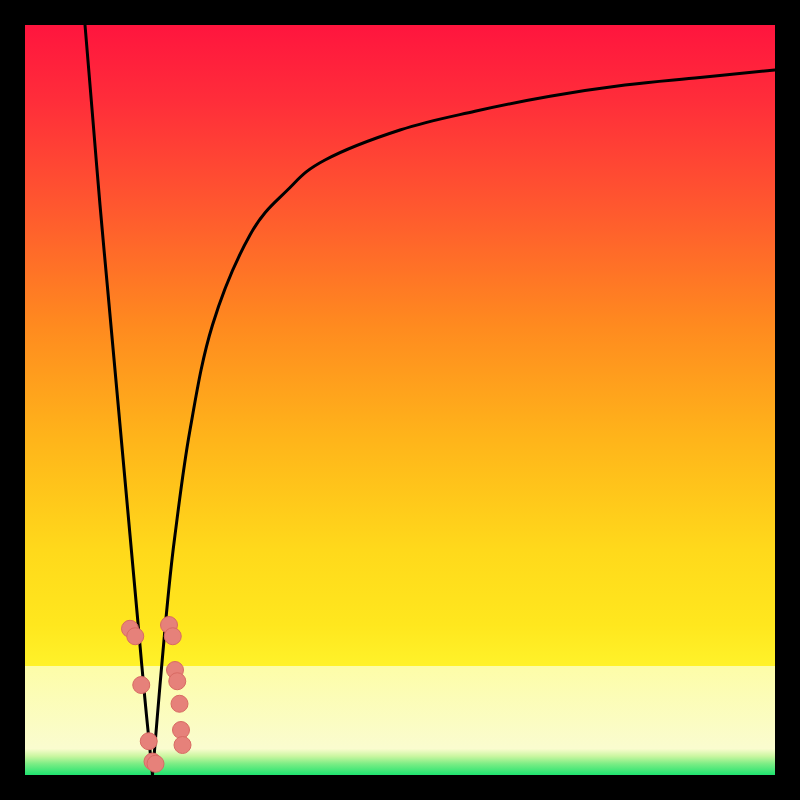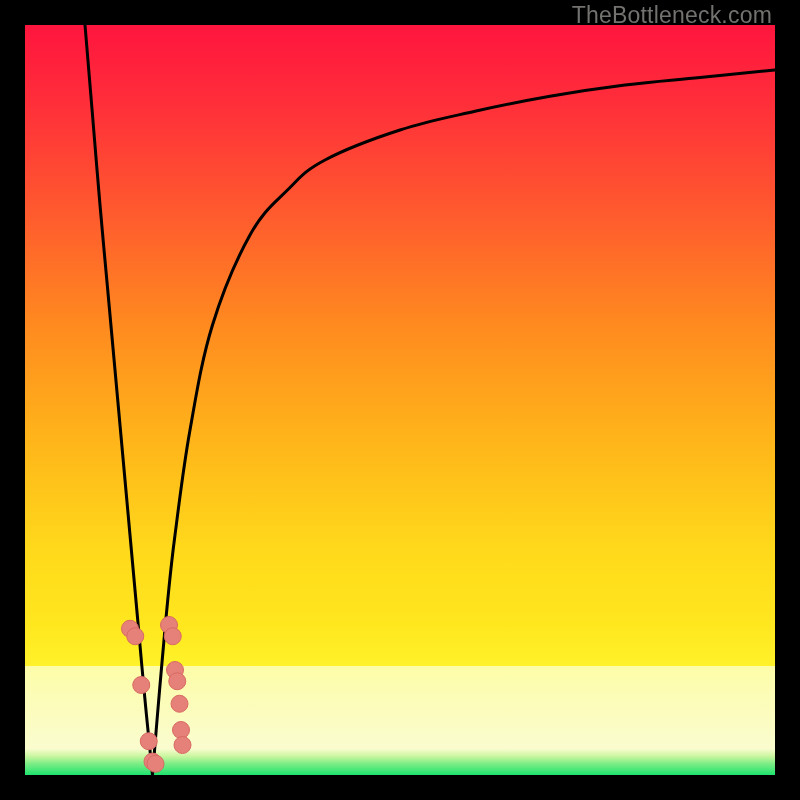--- a/index.html
+++ b/index.html
@@ -89,14 +89,13 @@
           <circle cx="150" cy="645" r="8.5" fill="#e6817a" stroke="#d86a63" stroke-width="1"></circle>
           <circle cx="152.25" cy="656.25" r="8.5" fill="#e6817a" stroke="#d86a63" stroke-width="1"></circle>
           <circle cx="154.5" cy="678.75" r="8.5" fill="#e6817a" stroke="#d86a63" stroke-width="1"></circle>
           <circle cx="156" cy="705" r="8.5" fill="#e6817a" stroke="#d86a63" stroke-width="1"></circle>
           <circle cx="157.5" cy="720" r="8.5" fill="#e6817a" stroke="#d86a63" stroke-width="1"></circle>
         </g>
     </svg>
 
   </div>
 
-  <div class="watermark">TheBottleneck.com</div>
 </div>
 
 </body></html>

